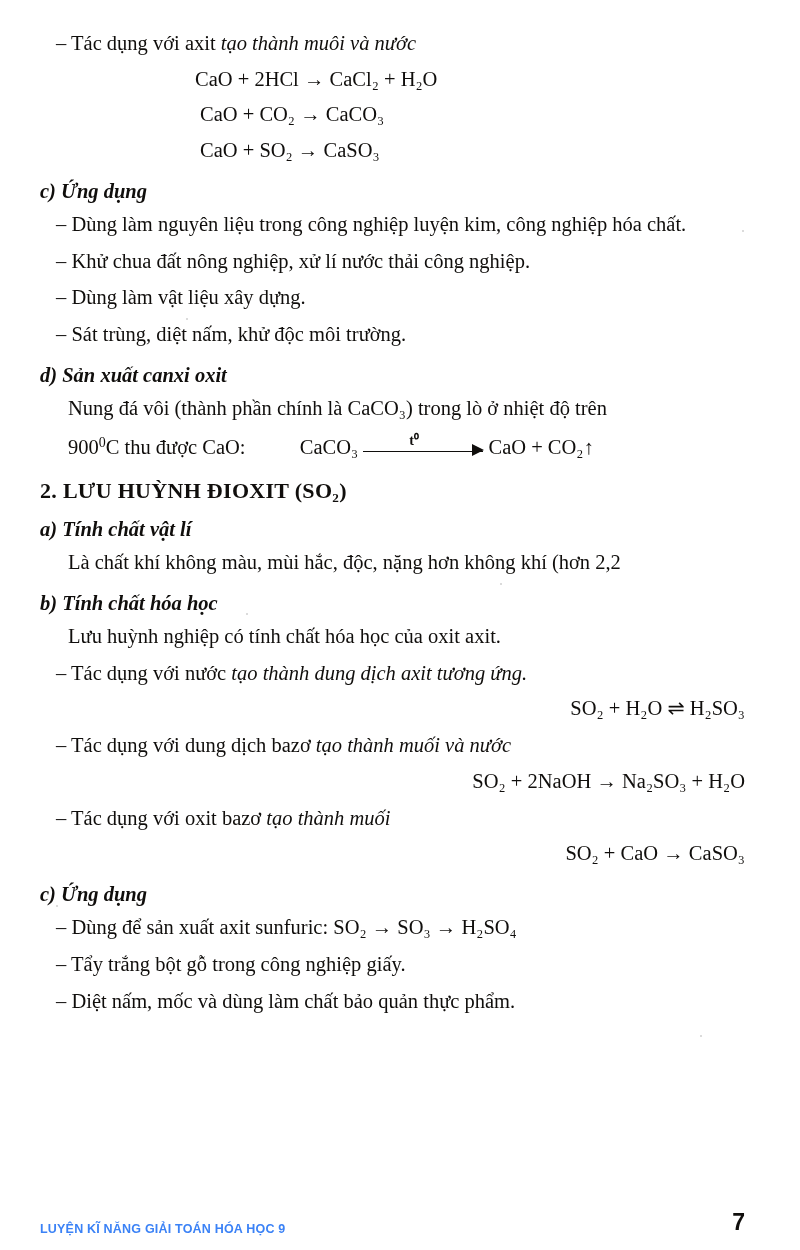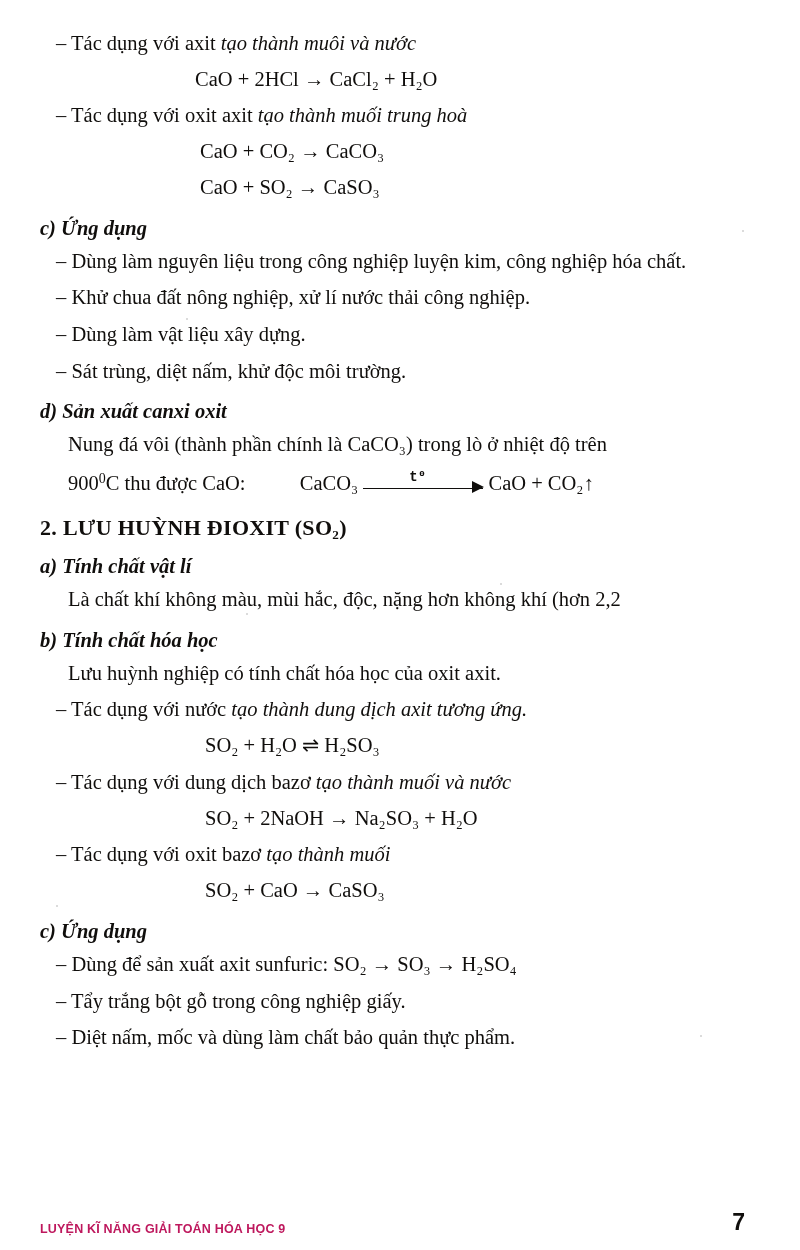--- a/index.html
+++ b/index.html
@@ -43,21 +43,21 @@
   }
 
   .equation {
     font-size: 20.5px;
     line-height: 1.45;
     margin: 6px 0 0 0;
     text-align: left;
     padding-left: 155px;
   }
   .equation.eq-indent2 { padding-left: 160px; }
-  .equation.eq-indent3 { padding-left: 165px; }
+  .equation.eq-indent3 { padding-left: 165px; text-align: right; }
 
   .heading-italic {
     font-size: 20.5px;
     font-style: italic;
     font-weight: bold;
     margin: 14px 0 0 0;
     padding-left: 0px;
   }
 
   .heading-bold {
@@ -67,21 +67,20 @@
     letter-spacing: .3px;
   }
   sup { font-size: 0.68em; vertical-align: 0.48em; }
 
   .arrow-block {
     display: inline-block;
     position: relative;
     width: 120px;
     height: 18px;
     vertical-align: middle;
-    font-family: Liberation Mono, monospace;
   }
   .arrow-block .bar {
     position: absolute;
     left: 0;
     right: 0;
     top: 11px;
     height: 1.6px;
     background: #100e0c;
   }
   .arrow-block .head {
@@ -110,21 +109,21 @@
     bottom: 14px;
     display: flex;
     align-items: flex-end;
     justify-content: space-between;
   }
   .footer-title {
     font-family: "Liberation Sans", sans-serif;
     font-size: 12.5px;
     font-weight: bold;
     letter-spacing: .2px;
-    color: #be185d;
+    color: #3b82f6;
   }
   .footer-page {
     font-family: "Liberation Sans", sans-serif;
     font-size: 23px;
     font-weight: bold;
     color: #100e0c;
   }
 
   
   .speck {
@@ -144,21 +143,20 @@
   <div class="speck" style="left:742px;top:230px;"></div>
   <div class="speck" style="left:500px;top:583px;"></div>
   <div class="speck" style="left:246px;top:613px;"></div>
   <div class="speck" style="left:56px;top:905px;"></div>
   <div class="speck" style="left:700px;top:1035px;"></div>
 
   <div class="dash-item"><span>– Tác dụng với axit </span><span class="italic">tạo thành muôi và nước</span></div>
 
   <div class="equation" style="padding-left:155px;"><span>CaO + 2HCl → CaCl₂ + H₂O</span></div>
 
-  <div class="dash-item"><span>– Tác dụng với oxit axit </span><span class="italic">tạo thành muối trung hoà</span></div>
 
   <div class="equation eq-indent2"><span>CaO + CO₂ → CaCO₃</span></div>
   <div class="equation eq-indent2"><span>CaO + SO₂ → CaSO₃</span></div>
 
   <div class="heading-italic">c) Ứng dụng</div>
 
   <div class="dash-item" style="padding-left:28px;text-indent:-12px;">– Dùng làm nguyên liệu trong công nghiệp luyện kim, công nghiệp hóa chất.</div>
   <div class="dash-item">– Khử chua đất nông nghiệp, xử lí nước thải công nghiệp.</div>
   <div class="dash-item">– Dùng làm vật liệu xây dựng.</div>
   <div class="dash-item">– Sát trùng, diệt nấm, khử độc môi trường.</div>

